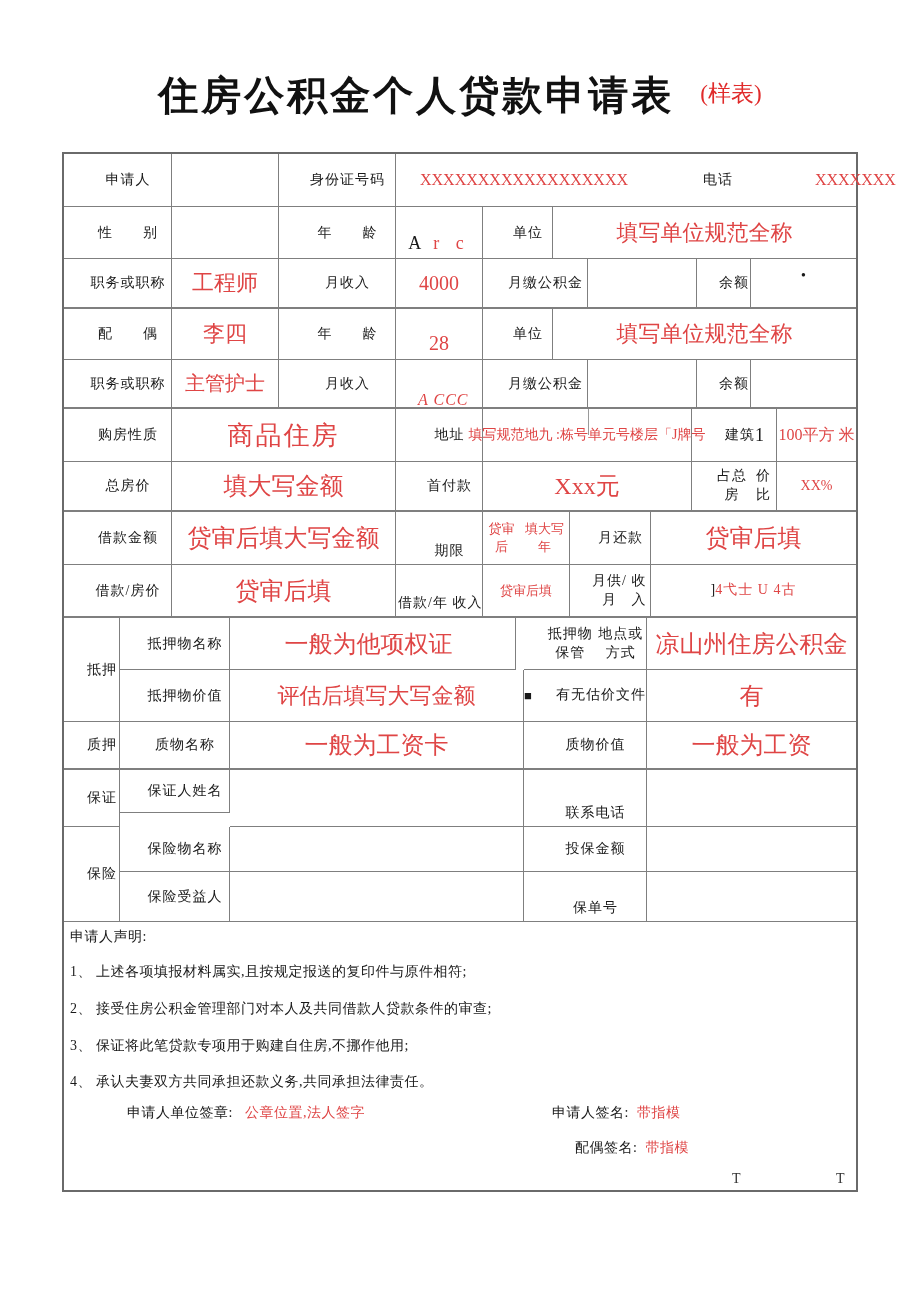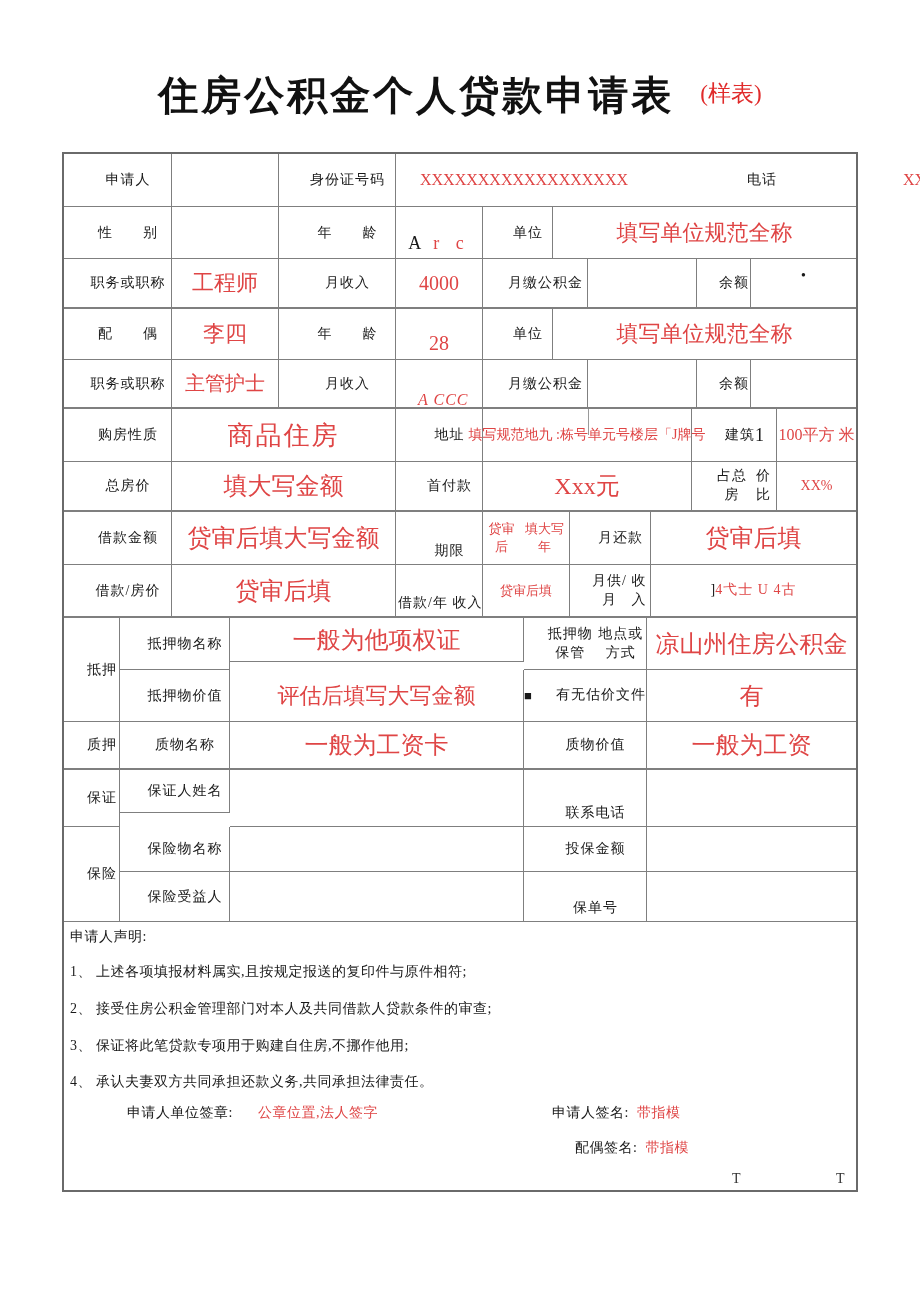--- a/index.html
+++ b/index.html
@@ -16,21 +16,21 @@
   .c{position:absolute;box-sizing:border-box;border-right:1px solid #7f7f7f;border-bottom:1px solid #7f7f7f;
      display:flex;align-items:center;justify-content:center;text-align:center;color:#191919;overflow:visible;}
   .nr{border-right:none;} .nb{border-bottom:none;}
   .tb{border-bottom-width:2px;}
   .lab{font-size:14px;letter-spacing:1px;padding-left:21px;}
   .red{color:#df4545;}
   .col{line-height:1.35;}
   .vb{align-items:flex-end;padding-bottom:4px;}
   .s10{font-size:16px}.s13{font-size:13px}.s14{font-size:14px}.s16{font-size:16px}
   .s18{font-size:18px}.s20{font-size:20px}.s22{font-size:22px}.s24{font-size:24px}.s26{font-size:26px}
-  .left{justify-content:flex-start;text-align:left;gap:44px;}
+  .left{justify-content:flex-start;text-align:left;}
   .nowrap{white-space:nowrap;}
   
   #decl{display:block;text-align:left;font-size:14px;}
   .decl-line{position:absolute;left:6px;white-space:nowrap;color:#191919;letter-spacing:.5px;}
   .sig{position:absolute;white-space:nowrap;font-size:14px;color:#191919;letter-spacing:.5px;}
   .tick{position:absolute;width:1px;background:#9a9a9a;}
   .tmark{position:absolute;font-size:14px;color:#333;font-family:"Liberation Serif",serif;}
   .dot{font-size:8px;line-height:8px;}
 </style>
 </head>
@@ -132,21 +132,21 @@
       <span>月供/月</span>
       <span>收入</span>
     </div>
     <div class="c nr tb col" style="left:587px;top:411px;width:205px;height:53px">
       <span class="s14">]</span>
       <span class="red s14" style="letter-spacing:1px">4弋士 U 4古</span>
     </div>
 
     <div class="c lab" style="left:0;top:464px;width:56px;height:104px">抵押</div>
     <div class="c lab" style="left:56px;top:464px;width:110px;height:52px">抵押物名称</div>
-    <div class="c red s24 nowrap" style="left:166px;top:464px;width:294px;height:44px">一般为他项权证</div>
+    <div class="c red s24 nowrap" style="left:158px;top:464px;width:294px;height:52px">一般为他项权证</div>
     <div class="c col lab" style="left:460px;top:464px;width:123px;height:52px">
       <span>抵押物保管</span>
       <span>地点或方式</span>
     </div>
     <div class="c nr red s24 nowrap" style="left:583px;top:464px;width:209px;height:52px">凉山州住房公积金</div>
     <div class="c lab" style="left:56px;top:516px;width:110px;height:52px">抵押物价值</div>
     <div class="c red s22 nowrap" style="left:166px;top:516px;width:294px;height:52px">评估后填写大写金额</div>
     <div class="c col lab" style="left:460px;top:516px;width:123px;height:52px;justify-content:space-between;padding:4px 0">
       <span class="s13">■</span>
       <span>有无估价文件</span>
@@ -177,21 +177,21 @@
 
     <div class="c nr nb" id="decl" style="left:0;top:768px;width:792px;height:268px">
       <span class="decl-line" style="top:6px">申请人声明:</span>
       <span class="decl-line" style="top:41px">1、 上述各项填报材料属实,且按规定报送的复印件与原件相符;</span>
       <span class="decl-line" style="top:78px">2、 接受住房公积金管理部门对本人及共同借款人贷款条件的审查;</span>
       <span class="decl-line" style="top:115px">3、 保证将此笔贷款专项用于购建自住房,不挪作他用;</span>
       <span class="decl-line" style="top:151px">4、 承认夫妻双方共同承担还款义务,共同承担法律责任。</span>
 
       <span class="sig" style="left:63px;top:182px">
         <span>申请人单位签章:</span>
-        <span class="red" style="margin-left:21px">公章位置,法人签字</span>
+        <span class="red" style="margin-left:8px">公章位置,法人签字</span>
       </span>
       <span class="sig" style="left:488px;top:182px">
         <span>申请人签名:</span>
         <span class="red" style="margin-left:4px">带指模</span>
       </span>
       <span class="sig" style="left:511px;top:217px">
         <span>配偶签名:</span>
         <span class="red" style="margin-left:4px">带指模</span>
       </span>
 

